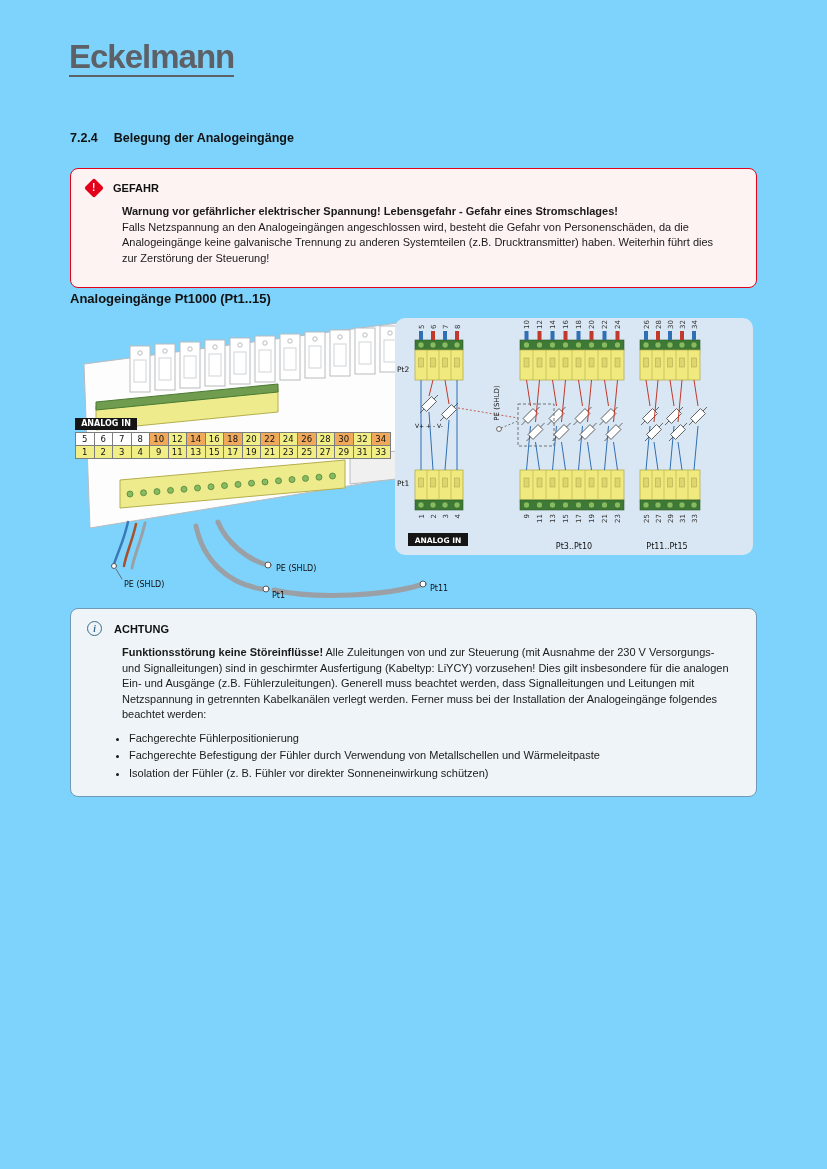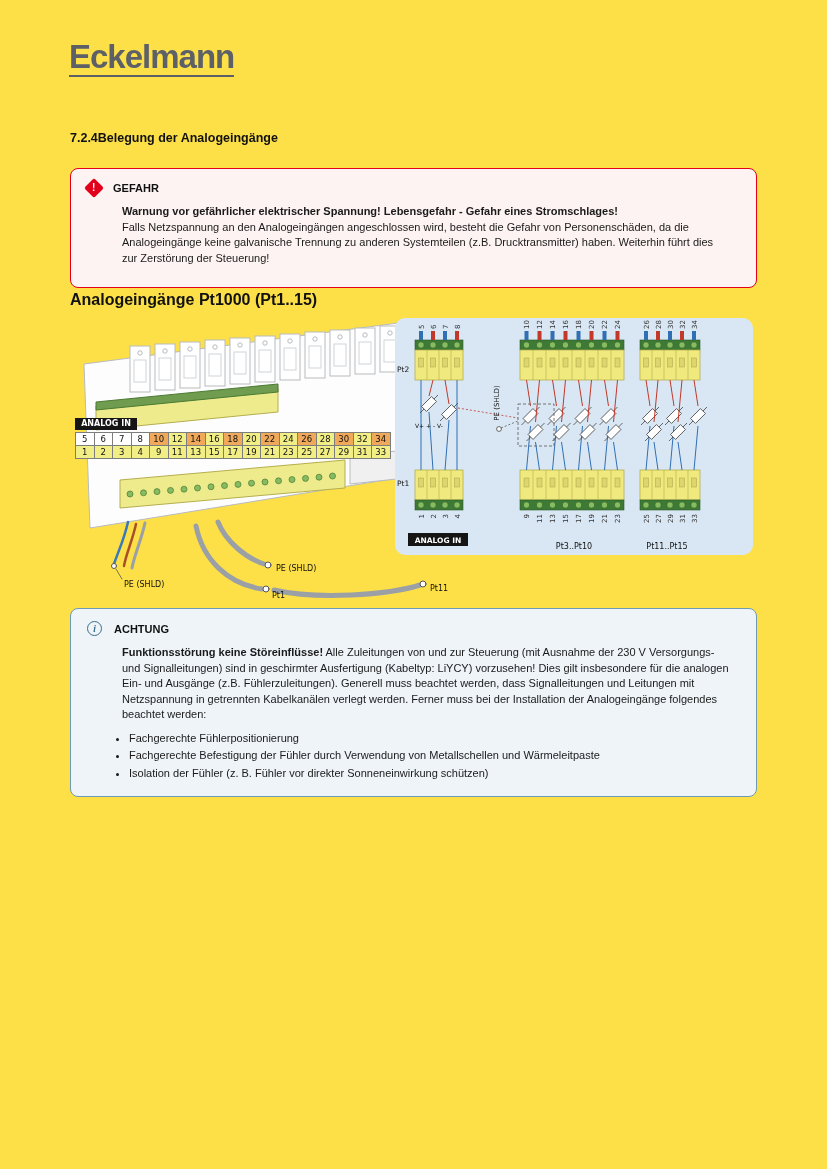--- a/index.html
+++ b/index.html
@@ -1,23 +1,23 @@
 <!DOCTYPE html>
 <html><head>
 <meta charset="utf-8">
 <style>
   html,body{margin:0;padding:0;background:#ffffff;}
-  .page{position:relative;width:827px;height:1169px;background:#fde047;overflow:hidden;
+  .page{position:relative;width:827px;height:1169px;background:#7dd3fc;overflow:hidden;
         font-family:"Liberation Sans",sans-serif;color:#111;}
   
   .logo{position:absolute;left:69px;top:40px;font-size:33px;font-weight:bold;color:#5d6167;
         letter-spacing:-1px;line-height:1;border-bottom:2.5px solid #5d6167;padding-bottom:2px;}
   
-  .section-heading{position:absolute;left:70px;top:131px;font-size:12.5px;font-weight:bold;display:flex;color:#111;}
-  .figure-heading{position:absolute;left:70px;top:291px;font-size:16px;font-weight:bold;color:#111;}
+  .section-heading{position:absolute;left:70px;top:131px;font-size:12.5px;font-weight:bold;display:flex;gap:16px;color:#111;}
+  .figure-heading{position:absolute;left:70px;top:291px;font-size:13px;font-weight:bold;color:#111;}
   
   .alert{position:absolute;left:70px;width:687px;border-radius:8px;box-sizing:border-box;
          padding:12px 18px 13px 16px;}
   .alert-danger{top:168px;border:1.5px solid #e2001a;background:#fdf3f2;}
   .alert-notice{top:608px;border:1.5px solid #6f9ab5;background:#eef4f8;}
   .alert-header{display:flex;align-items:center;gap:12px;margin-bottom:9px;}
   .alert-title{font-weight:bold;font-size:11px;}
   .danger-icon{width:14px;height:14px;background:#e2001a;transform:rotate(45deg);border-radius:2px;
                display:flex;align-items:center;justify-content:center;flex:0 0 auto;}
   .danger-icon span{transform:rotate(-45deg);color:#fff;font-weight:bold;font-size:10px;line-height:1;}

